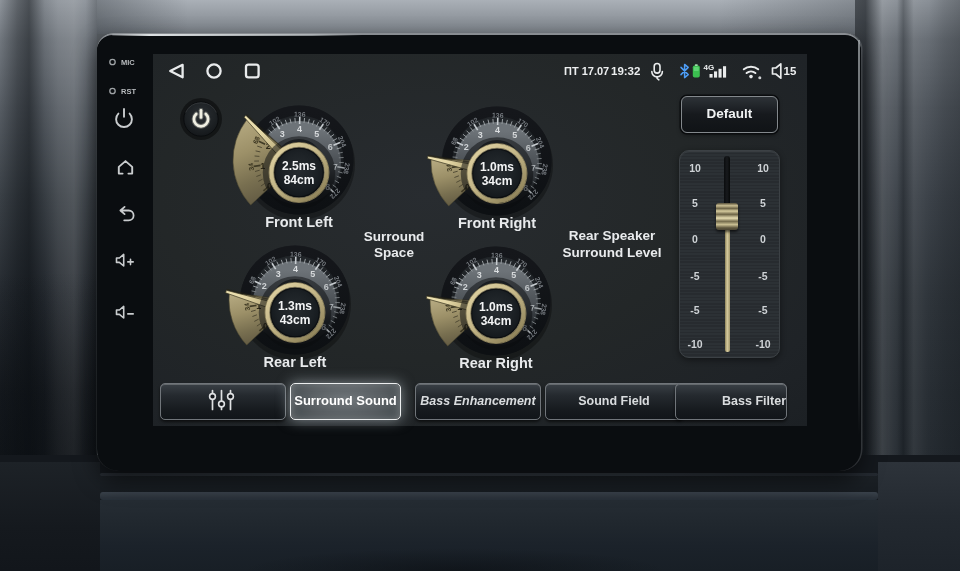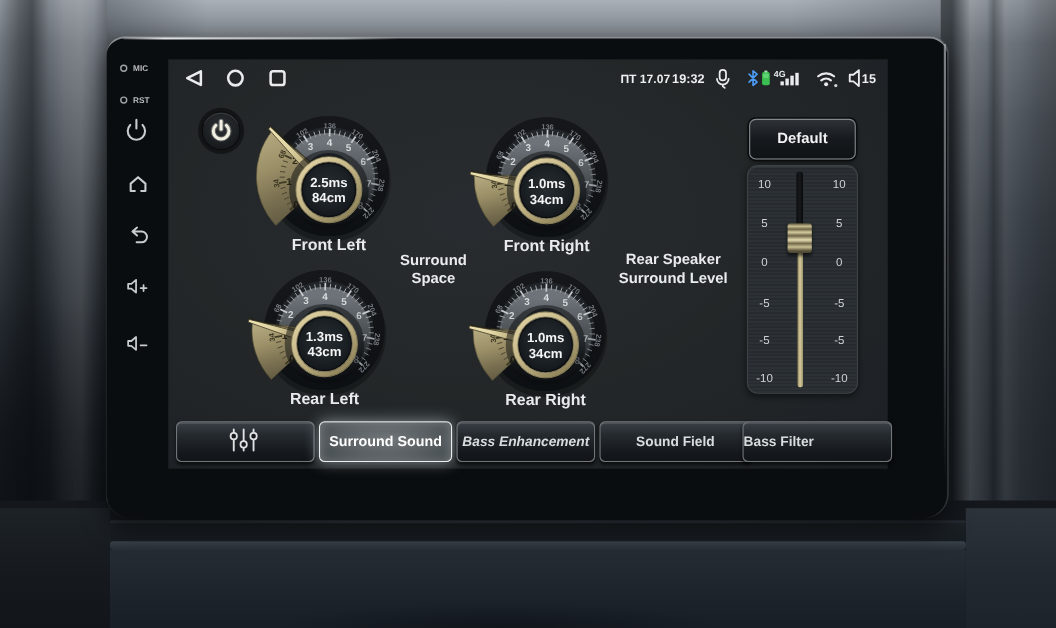--- a/index.html
+++ b/index.html
@@ -48,31 +48,31 @@
    box-shadow:inset 0 2.5px 0 -0.5px rgba(160,165,169,0.85);"></div>
  <div class="abs" style="left:112px;top:33.5px;width:250px;height:2px;border-radius:2px;
    background:linear-gradient(90deg,rgba(222,226,228,0.2),#dde1e3 15%,rgba(190,195,198,0.7) 80%,rgba(170,175,179,0));"></div>
 
  <div class="abs" style="left:858.2px;top:40px;width:1.8px;height:395px;
    background:linear-gradient(180deg,rgba(165,170,174,0.75),rgba(130,136,140,0.35) 70%,rgba(100,106,110,0));"></div>
 
  <div class="abs" style="left:153px;top:54px;width:654px;height:372px;
    background:radial-gradient(ellipse at 42% 38%,#282c30 0,#232728 50%,#1f2327 82%,#1c2024 100%);"></div>
 
- <div class="abs" style="left:681px;top:108px;width:95px;height:35px;border-radius:6px;
+ <div class="abs" style="left:681px;top:96px;width:95px;height:35px;border-radius:6px;
    background:linear-gradient(180deg,#2d3237,#16191d 50%,#101316);
    border:1.5px solid #83888c;box-shadow:0 0 0 1.5px #0a0c0e,0 2px 4px rgba(0,0,0,0.5);
    color:#f0f2f3;font-size:13.5px;font-weight:bold;text-align:center;line-height:33px;">Default</div>
 
  <div class="abs" style="left:679px;top:150px;width:99px;height:206px;border-radius:10px;
    background:repeating-linear-gradient(180deg,#2c3135 0 1.6px,#272b2f 1.6px 3.2px);
    border:1px solid #3c4145;box-shadow:inset 0 1px 1px rgba(255,255,255,0.07),0 2px 6px rgba(0,0,0,0.45);"></div>
 
  <div class="abs" style="left:679px;top:150px;width:99px;height:206px;color:#ced2d5;
-   font-size:10.5px;font-weight:normal;">
+   font-size:10.5px;font-weight:bold;">
    <div class="abs" style="left:4px;top:0;width:24px;text-align:center;">
      <div class="abs" style="top:12px;width:24px;">10</div>
      <div class="abs" style="top:47px;width:24px;">5</div>
      <div class="abs" style="top:83px;width:24px;">0</div>
      <div class="abs" style="top:120px;width:24px;">-5</div>
      <div class="abs" style="top:154px;width:24px;">-5</div>
      <div class="abs" style="top:188px;width:24px;">-10</div>
    </div>
    <div class="abs" style="left:72px;top:0;width:24px;text-align:center;">
      <div class="abs" style="top:12px;width:24px;">10</div>
@@ -89,36 +89,36 @@
  <div class="abs" style="left:725px;top:216px;width:4.5px;height:136px;border-radius:2px;
    background:linear-gradient(90deg,#8d8258,#d6cb9e 45%,#a0956a);"></div>
 
  <div class="abs" style="left:716px;top:203px;width:22px;height:27px;border-radius:3px;
    background:linear-gradient(180deg,#57503a 0%,#c9bd92 10%,#6e6547 20%,#d6cb9e 30%,#6e6547 42%,#e7ddb2 56%,#756c4d 68%,#cabf93 80%,#5f573e 92%,#4a4433 100%);
    box-shadow:0 2px 3px rgba(0,0,0,0.6);"></div>
 
  <div class="abs" style="left:160px;top:383px;width:126px;height:37px;border-radius:5px;
    background:linear-gradient(180deg,#3a4046,#252a2f 32%,#15191d 78%,#111519);
    border:1px solid #70757a;box-shadow:inset 0 1px 0 rgba(255,255,255,0.22),0 2px 3px rgba(0,0,0,0.6);box-sizing:border-box;"></div>
- <div class="abs" style="left:290px;top:383px;width:121px;height:37px;border-radius:5px;
+ <div class="abs" style="left:290px;top:383px;width:111px;height:37px;border-radius:5px;
    background:radial-gradient(ellipse at 50% 45%,#71777b 0,#565c60 55%,#434a4e 85%,#3c4246 100%);
    border:1.5px solid #eceeef;box-shadow:0 0 14px rgba(210,222,228,0.55),inset 0 0 10px rgba(255,255,255,0.3);
    box-sizing:border-box;color:#ffffff;font-size:13px;font-weight:bold;text-align:center;line-height:34px;">Surround Sound</div>
  <div class="abs" style="left:415px;top:383px;width:126px;height:37px;border-radius:5px;
    background:linear-gradient(180deg,#3a4046,#252a2f 32%,#15191d 78%,#111519);
    border:1px solid #70757a;box-shadow:inset 0 1px 0 rgba(255,255,255,0.22),0 2px 3px rgba(0,0,0,0.6);box-sizing:border-box;
    color:#d9dcde;font-size:12.5px;font-weight:bold;text-align:center;line-height:35px;font-style:italic;">Bass Enhancement</div>
  <div class="abs" style="left:545px;top:383px;width:138px;height:37px;border-radius:5px;
    background:linear-gradient(180deg,#3a4046,#252a2f 32%,#15191d 78%,#111519);
    border:1px solid #70757a;box-shadow:inset 0 1px 0 rgba(255,255,255,0.22),0 2px 3px rgba(0,0,0,0.6);box-sizing:border-box;
    color:#d9dcde;font-size:12.5px;font-weight:bold;text-align:center;line-height:35px;">Sound Field</div>
- <div class="abs" style="left:675px;top:383px;width:136px;height:37px;border-radius:5px;
+ <div class="abs" style="left:675px;top:383px;width:112px;height:37px;border-radius:5px;
    background:linear-gradient(180deg,#3a4046,#252a2f 32%,#15191d 78%,#111519);
    border:1px solid #70757a;box-shadow:inset 0 1px 0 rgba(255,255,255,0.22),0 2px 3px rgba(0,0,0,0.6);box-sizing:border-box;
-   color:#d9dcde;font-size:12.5px;font-weight:bold;text-align:left;line-height:35px;">Bass Filter</div>
+   color:#d9dcde;font-size:12.5px;font-weight:bold;text-align:right;line-height:35px;">Bass Filter</div>
 
  <svg width="960" height="571" viewBox="0 0 960 571" style="position:absolute;left:0;top:0;font-family:'Liberation Sans',sans-serif">
 <defs>
 <radialGradient id="discG" cx="0.5" cy="0.42" r="0.62">
  <stop offset="0" stop-color="#30353a"></stop>
           <stop offset="0.45" stop-color="#24282c"></stop>
  <stop offset="0.78" stop-color="#15181b"></stop>
           <stop offset="1" stop-color="#0b0e11"></stop>
 </radialGradient>
 <linearGradient id="bevG" x1="0" y1="0" x2="0" y2="1">

